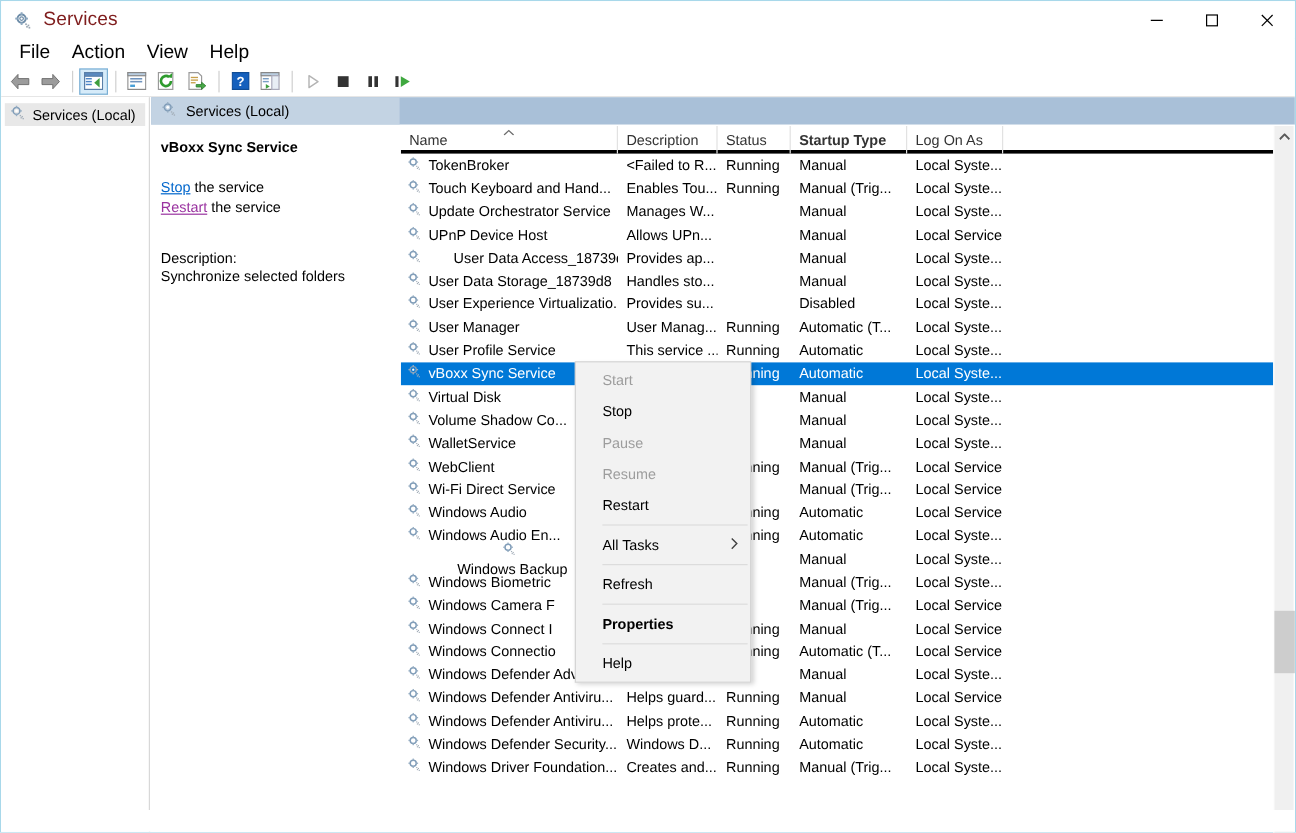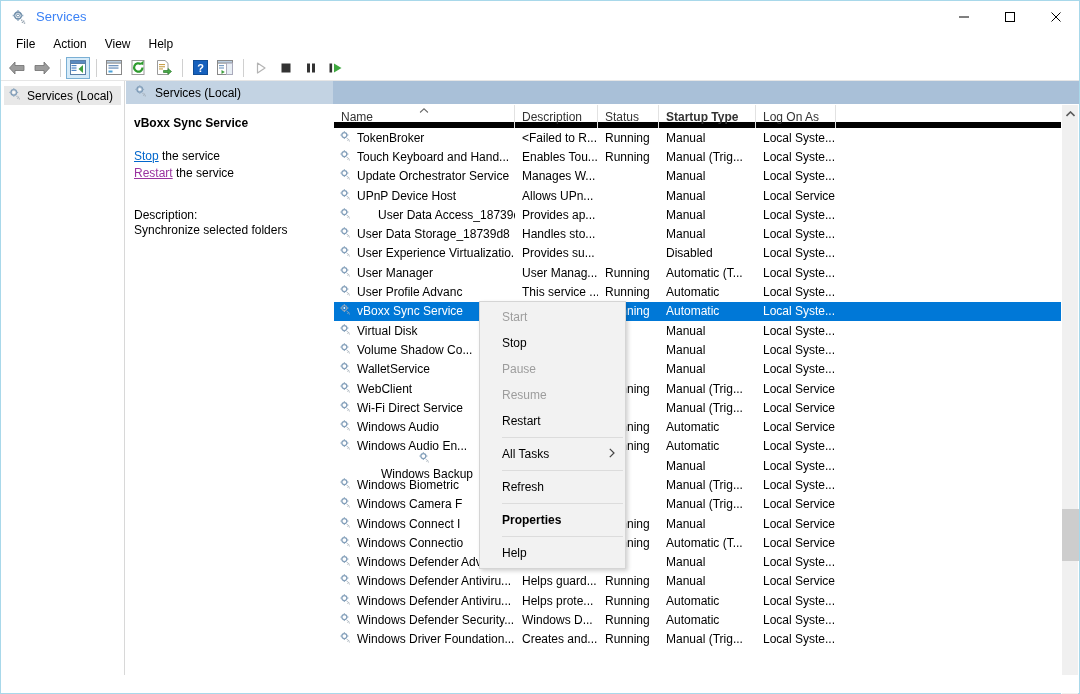--- a/index.html
+++ b/index.html
@@ -23,21 +23,21 @@
     width: 1078px; height: 31px;
     background: #ffffff;
     display: flex; align-items: center;
   }
   .title-icon {
     margin-left: 10px; margin-right: 9px;
     width: 16px; height: 16px;
     position: relative;
   }
   .title-text {
-    font-size: 13px; color: #3b82f6; letter-spacing: .1px;
+    font-size: 16px; color: #7f1d1d; letter-spacing: .1px;
   }
   .win-buttons {
     position: absolute; right: 0; top: 0;
     height: 31px; display: flex;
   }
   .win-btn {
     width: 46px; height: 31px;
     display: flex; align-items: center; justify-content: center;
     color: #000;
   }
@@ -45,21 +45,21 @@
 
   
   .menubar {
     position: absolute; left: 0; top: 31px;
     width: 1078px; height: 23px;
     background: #ffffff;
     display: flex; align-items: center;
     padding-left: 6px;
   }
   .menubar .mi {
-    font-size: 12px; color: #000;
+    font-size: 16px; color: #000;
     padding: 3px 9px;
     cursor: default;
   }
 
   
   .toolbar {
     position: absolute; left: 0; top: 54px;
     width: 1078px; height: 26px;
     background: #ffffff;
     display: flex; align-items: center;
@@ -154,21 +154,21 @@
     border: 1px solid #ffffff;
   }
   .lv-scrollarea {
     position: absolute; left: 0; top: 0;
     width: 729px; height: 589px;
     overflow: hidden;
   }
   .lv-header {
     display: flex; height: 23px;
     background: #ffffff;
-    border-bottom: 6px solid #000000;
+    border-bottom: 3px solid #000000;
     position: relative;
   }
   .lv-header .hcell {
     font-size: 12px; color: #333;
     display: flex; align-items: center;
     padding-left: 7px;
     border-right: 1px solid #e2e2e2;
     position: relative;
     height: 23px;
   }
@@ -686,21 +686,21 @@
                         <rect x="9.7" y="5.5" width="1.9" height="1.4"></rect>
                       </g>
                       <circle cx="6.6" cy="6.2" r="1.2" fill="#ffffff"></circle>
                       <g fill="#a3aeb9">
                         <rect x="9.6" y="10" width="1.2" height="1.2"></rect>
                         <rect x="11.3" y="11" width="1.2" height="1.2"></rect>
                         <rect x="10.3" y="12.1" width="1.2" height="1.2"></rect>
                         <rect x="12.2" y="12.9" width="1.2" height="1.2"></rect>
                       </g>
                     </svg></span>
-                  <span>User Profile Advanc</span>
+                  <span>User Profile Service</span>
                 </div>
                 <div class="cell" style="width: 83px;">This service ...</div>
                 <div class="cell" style="width: 61px;">Running</div>
                 <div class="cell" style="width: 97px;">Automatic</div>
                 <div class="cell" style="width: 80px;">Local Syste...</div>
               </div>
               <div class="lv-row selected">
                 <div class="cell name" style="width: 181px;">
                   <span class="gear"><svg width="13" height="13" viewBox="0 0 16 16">
                       <circle cx="6.6" cy="6.2" r="3.1" fill="none" stroke="#7f9cb8" stroke-width="1.5"></circle>

